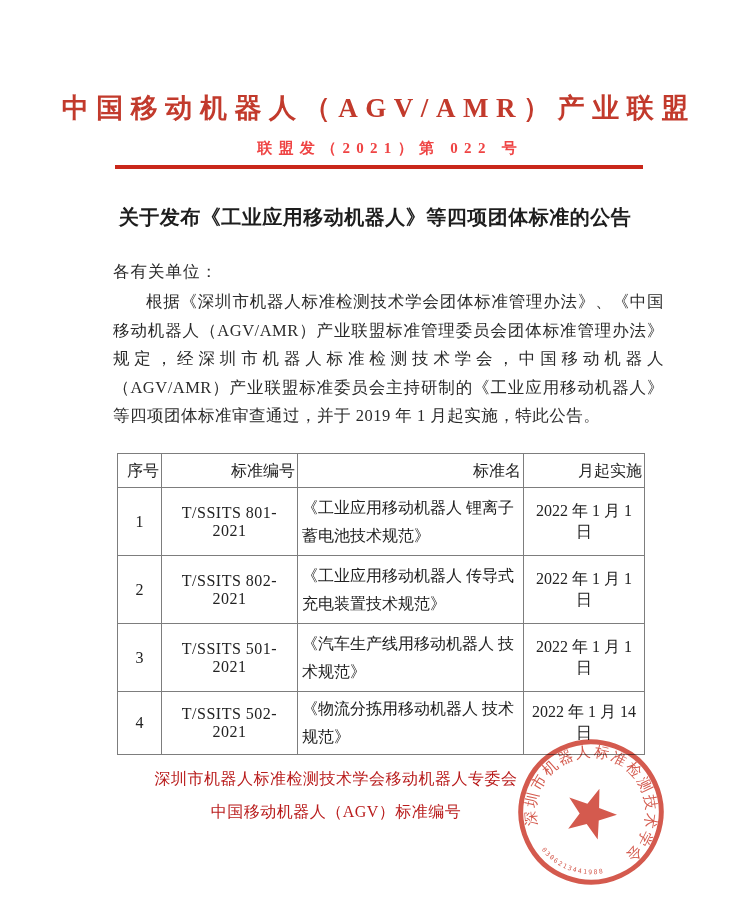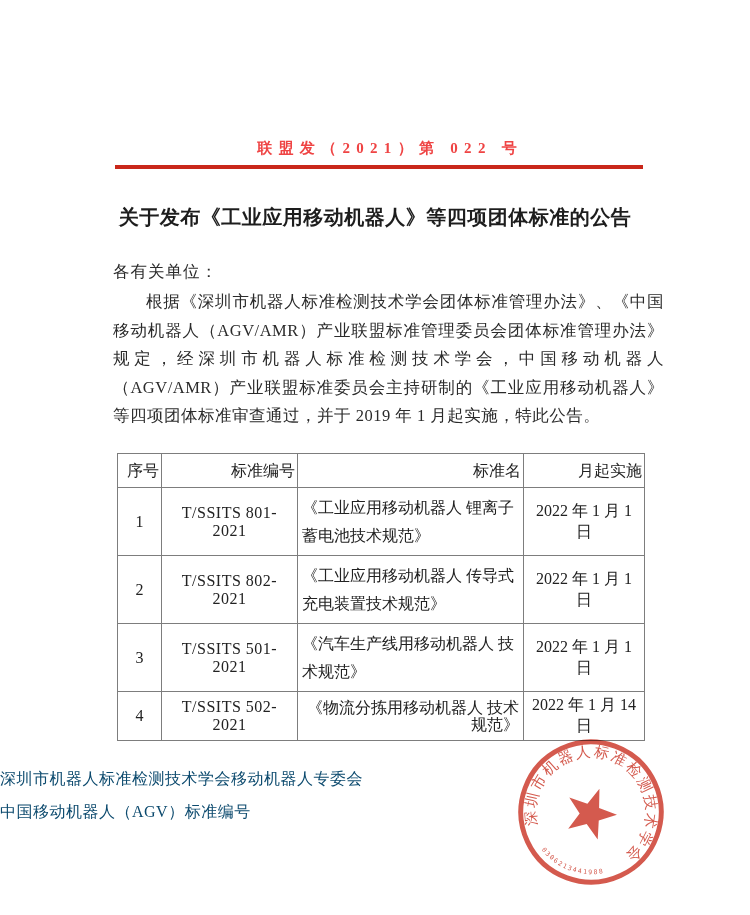--- a/index.html
+++ b/index.html
@@ -64,45 +64,46 @@
   .std-table th{line-height:25px;padding:4px 2px;text-align:right;}
   .col-no{width:44px;}
   .col-code{width:136px;}
   .col-name{width:226px;}
   .col-date{width:121px;}
   .cell-no,.cell-code,.cell-date{text-align:center;}
   .cell-code{letter-spacing:0.5px;}
   .cell-name{text-align:left;line-height:28px;padding-left:9px;padding-right:6px;}
   .std-table tr.r1 td,.std-table tr.r2 td,.std-table tr.r3 td{height:61px;}
   .std-table tr.r4 td{height:40px;}
-  .std-table tr.r4 .cell-name{line-height:17px;text-align:right;}
+  .std-table tr.r4 .cell-name{line-height:28px;}
   
   .footer{
     position:absolute;top:762px;left:0;right:78px;
-    text-align:left;
+    text-align:center;
     font-size:16px;line-height:33px;
-    letter-spacing:0.5px;color:#0c4a6e;
+    letter-spacing:0.5px;color:#b91c1c;
   }
   .footer .sign-date{padding-right:13px;}
   
   .seal{
     position:absolute;left:512px;top:733px;
     width:158px;height:158px;
     transform:rotate(20deg);
     opacity:0.88;
     mix-blend-mode:multiply;
     pointer-events:none;
   }
   .seal svg{width:100%;height:100%;}
 </style>
 </head>
 <body>
 
 <div class="page">
 
+  <div class="org-title">中国移动机器人（AGV/AMR）产业联盟</div>
   <div class="doc-number">联盟发（2021）第 022 号</div>
   <div class="red-rule"></div>
 
   <h1 class="doc-title">关于发布《工业应用移动机器人》等四项团体标准的公告</h1>
   <div class="salutation">各有关单位：</div>
   <p class="body-para">根据《深圳市机器人标准检测技术学会团体标准管理办法》、《中国移动机器人（AGV/AMR）产业联盟标准管理委员会团体标准管理办法》规定，经深圳市机器人标准检测技术学会，中国移动机器人（AGV/AMR）产业联盟标准委员会主持研制的《工业应用移动机器人》等四项团体标准审查通过，并于 2019 年 1 月起实施，特此公告。</p>
 
   <table class="std-table">
     <colgroup>
       <col class="col-no">

